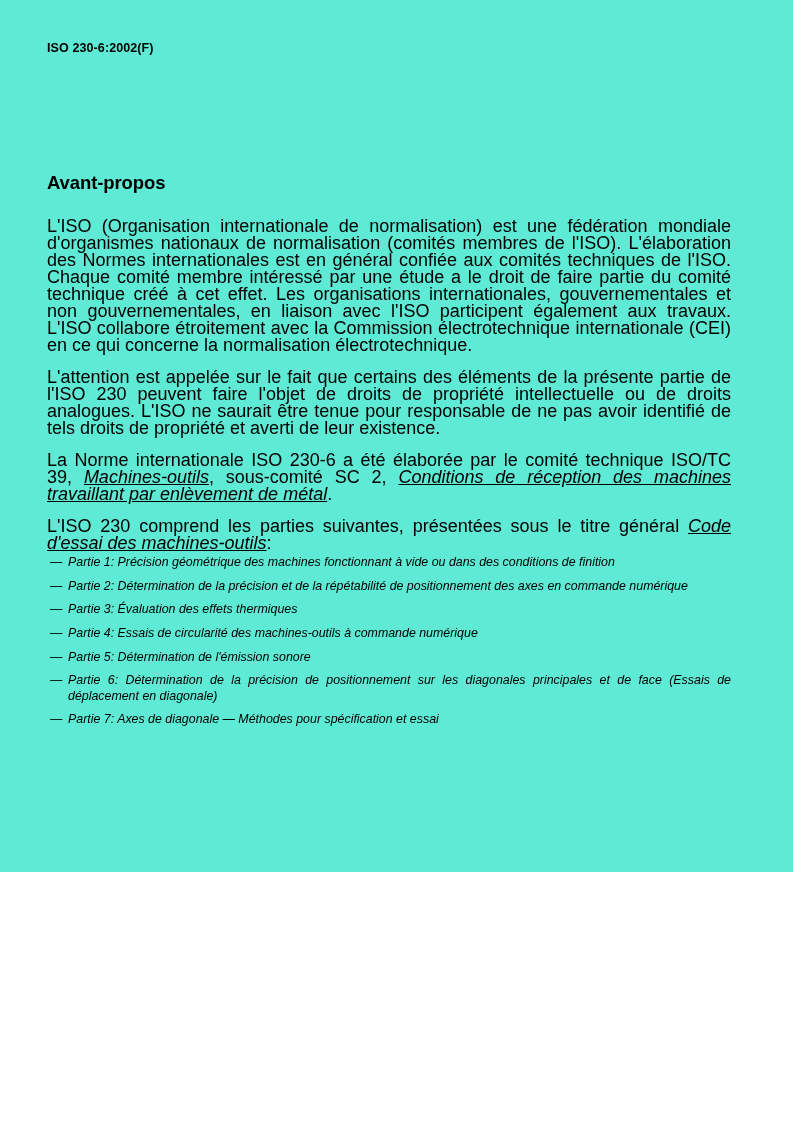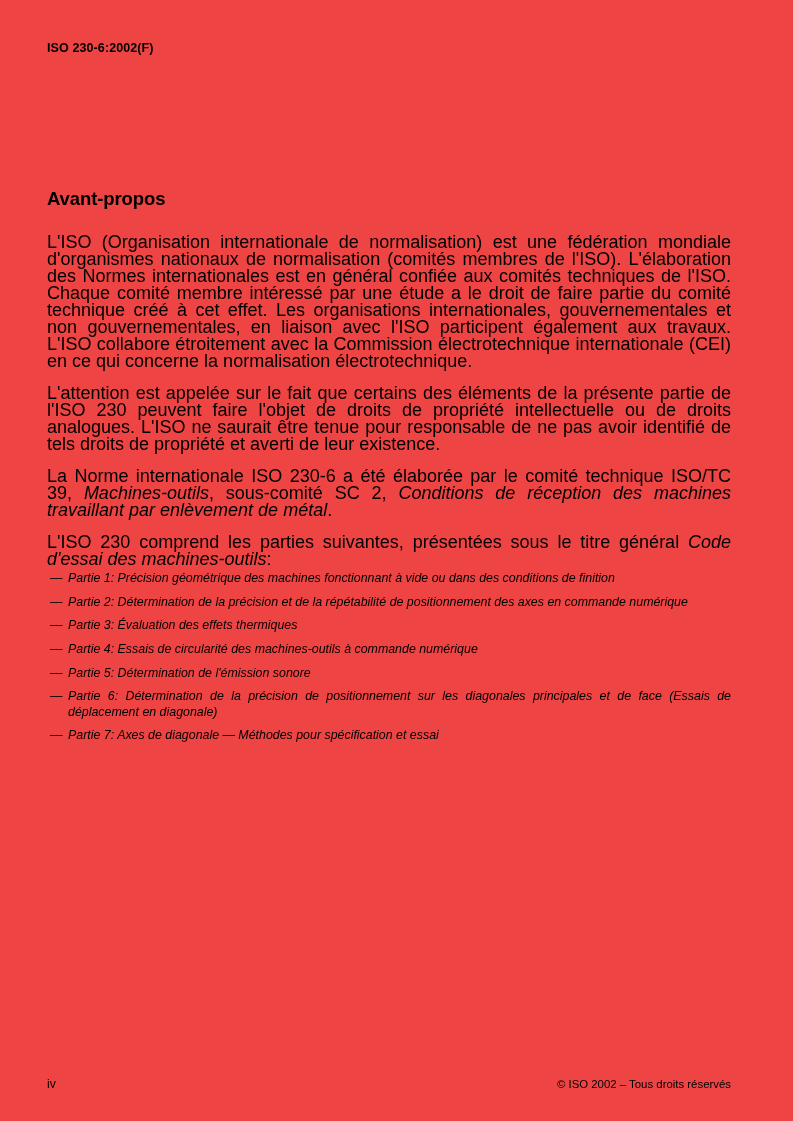--- a/index.html
+++ b/index.html
@@ -8,22 +8,22 @@
     padding: 0;
     background: #ffffff;
   }
   body {
     font-family: "Liberation Sans", sans-serif;
     color: #000000;
   }
   .page {
     position: relative;
     width: 793px;
-    height: 1121px;
-    background: #ef4444;
+    height: 872px;
+    background: #5eead4;
     margin: 0 auto;
     overflow: hidden;
     box-sizing: border-box;
   }
 
   
   .running-header {
     position: absolute;
     left: 47px;
     top: 41px;
@@ -37,21 +37,21 @@
   .content {
     position: absolute;
     left: 47px;
     top: 172px;
     width: 684px;
   }
 
   h1.section-title {
     font-size: 18.5px;
     font-weight: bold;
-    margin: 16px 0 24px 0;
+    margin: 0 0 24px 0;
     line-height: 1.2;
     letter-spacing: -0.1px;
   }
 
   p.body-para {
     font-size: 18px;
     line-height: 17px;
     margin: 0 0 15px 0;
     text-align: justify;
     text-justify: inter-word;
@@ -89,20 +89,21 @@
   ul.parts-list li .item-text {
     display: block;
   }
 
   .closing-para {
     margin-top: 14px;
   }
 
   em.title-italic {
     font-style: italic;
+    text-decoration: underline;
   }
 
   
   .footer {
     position: absolute;
     left: 47px;
     right: 62px;
     top: 1077px;
     display: flex;
     justify-content: space-between;

